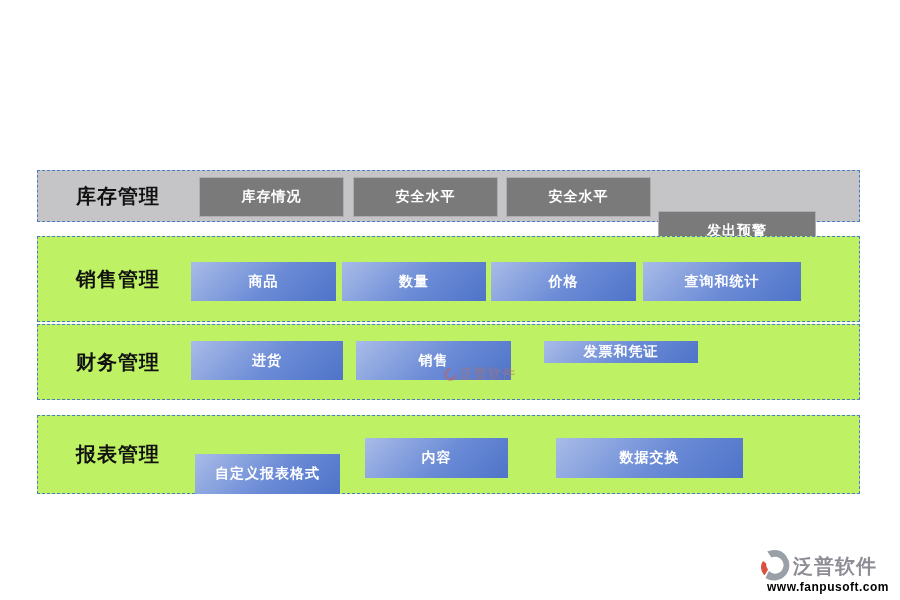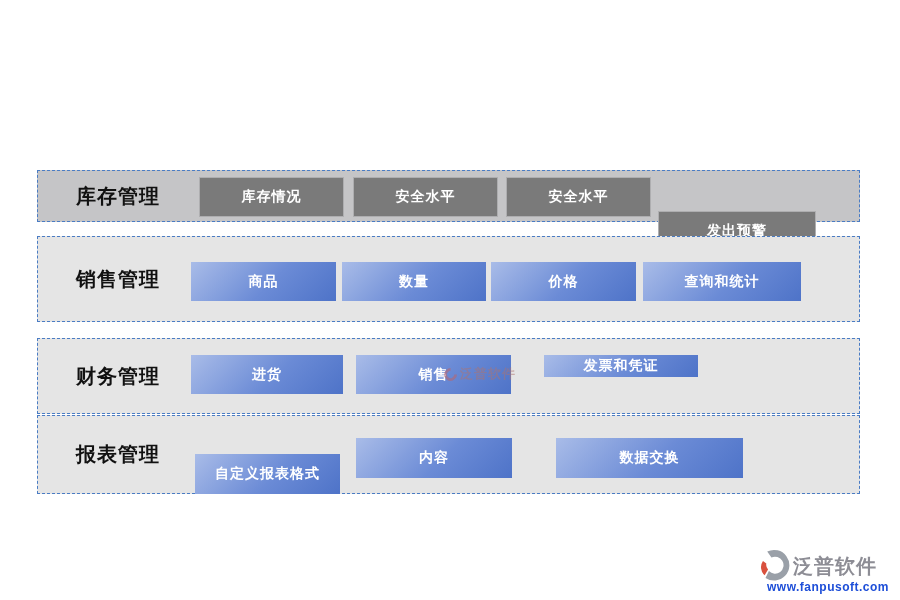--- a/index.html
+++ b/index.html
@@ -8,21 +8,21 @@
     font-family:"Liberation Sans","DejaVu Sans",sans-serif;overflow:hidden;
   }
   .canvas{position:absolute;inset:0;}
   .title{
     position:absolute;top:74px;left:0;width:100%;margin:0;
     text-align:center;font-family:"Liberation Serif","DejaVu Serif",serif;
     font-size:27px;font-weight:bold;color:#111111;letter-spacing:1px;
   }
   .row{
     position:absolute;left:37px;width:823px;
-    border:1px dashed #4a7cc4;box-sizing:border-box;background:#e5e5e5;
+    border:1px dashed #4a7cc4;box-sizing:border-box;background:#bef264;
   }
   .row-gray{background:#c5c5c7;}
   .row-label{
     position:absolute;left:20px;top:0;width:120px;height:100%;
     display:flex;align-items:center;justify-content:center;
     font-size:20px;font-weight:bold;color:#111111;letter-spacing:1px;
   }
   .btn{
     position:absolute;display:flex;align-items:center;justify-content:center;
     font-size:14px;font-weight:bold;color:#ffffff;letter-spacing:1px;
@@ -38,21 +38,21 @@
     width:13px;height:13px;border-radius:50%;
     border:3px solid rgba(205,95,85,0.85);border-top-color:transparent;
     transform:rotate(45deg);box-sizing:border-box;
   }
   .wm-text{font-size:13px;font-weight:bold;color:rgba(175,115,110,0.9);letter-spacing:1px;}
   .fanpu{position:absolute;left:757px;top:549px;width:142px;}
   .fanpu-top{display:flex;align-items:center;gap:2px;}
   .fanpu-name{font-size:20px;font-weight:bold;color:#8d8d95;letter-spacing:1px;}
   .fanpu-url{
     margin-top:-3px;text-align:center;font-size:12px;font-weight:bold;
-    color:#1d4ed8;letter-spacing:0.5px;
+    color:#000000;letter-spacing:0.5px;
   }
 </style>
 </head>
 <body>
 
 <div class="canvas">
 
 
   <section class="row row-gray" style="top:170px;height:52px;">
     <span class="row-label">库存管理</span>
@@ -63,31 +63,31 @@
   </section>
 
   <section class="row" style="top:236px;height:86px;">
     <span class="row-label">销售管理</span>
     <span class="btn btn-blue" style="left:153px;top:25px;width:145px;height:39px;">商品</span>
     <span class="btn btn-blue" style="left:304px;top:25px;width:144px;height:39px;">数量</span>
     <span class="btn btn-blue" style="left:453px;top:25px;width:145px;height:39px;text-align:right;">价格</span>
     <span class="btn btn-blue" style="left:605px;top:25px;width:158px;height:39px;">查询和统计</span>
   </section>
 
-  <section class="row" style="top:338px;height:76px;">
+  <section class="row" style="top:324px;height:76px;">
     <span class="row-label">财务管理</span>
     <span class="btn btn-blue" style="left:153px;top:16px;width:152px;height:39px;">进货</span>
     <span class="btn btn-blue" style="left:318px;top:16px;width:155px;height:39px;text-align:right;">销售</span>
     <span class="btn btn-blue" style="left:506px;top:16px;width:154px;height:22px;">发票和凭证</span>
   </section>
 
   <section class="row" style="top:415px;height:79px;">
     <span class="row-label">报表管理</span>
     <span class="btn btn-blue" style="left:157px;top:38px;width:145px;height:40px;">自定义报表格式</span>
-    <span class="btn btn-blue" style="left:318px;top:22px;width:156px;height:40px;">内容</span>
+    <span class="btn btn-blue" style="left:327px;top:22px;width:143px;height:40px;">内容</span>
     <span class="btn btn-blue" style="left:518px;top:22px;width:187px;height:40px;">数据交换</span>
   </section>
 
   <div class="watermark">
     <span class="wm-icon"></span>
     <span class="wm-text">泛普软件</span>
   </div>
 
   <div class="fanpu">
     <div class="fanpu-top">

